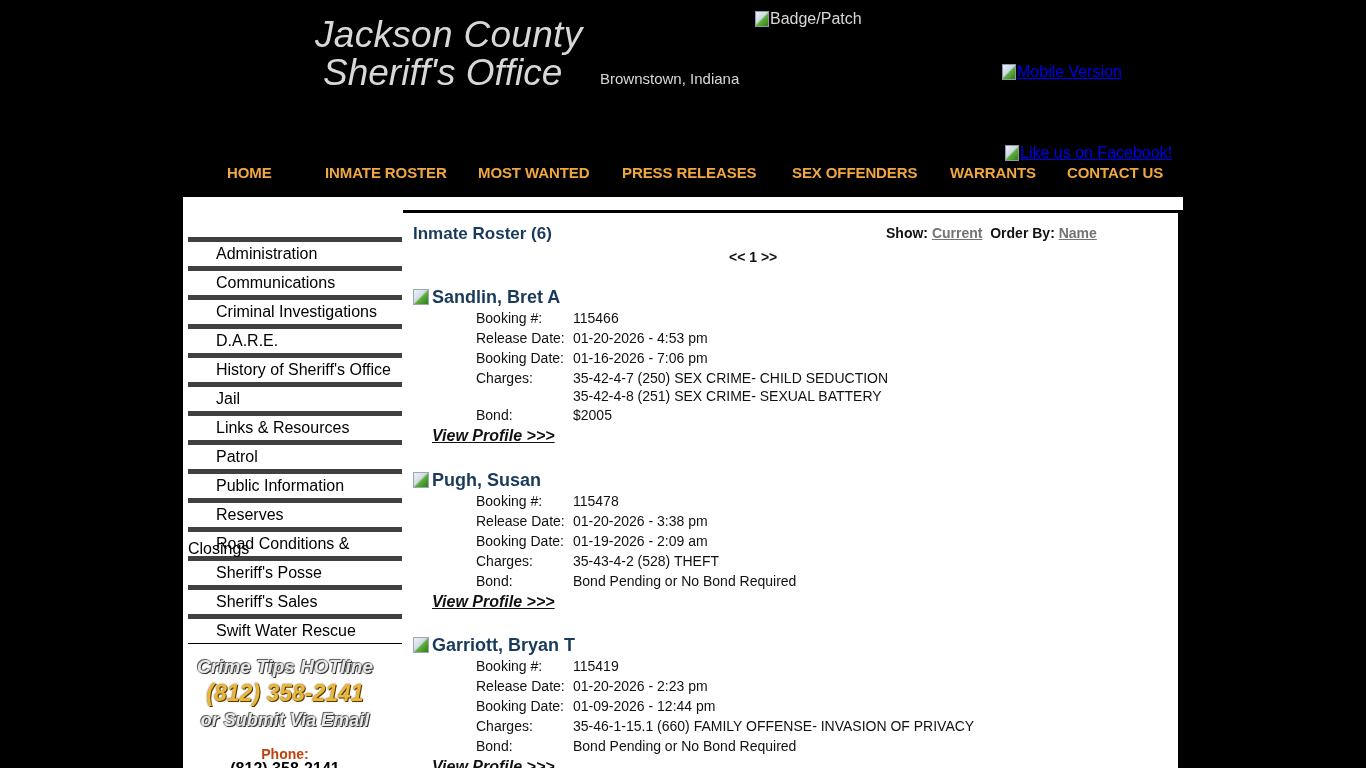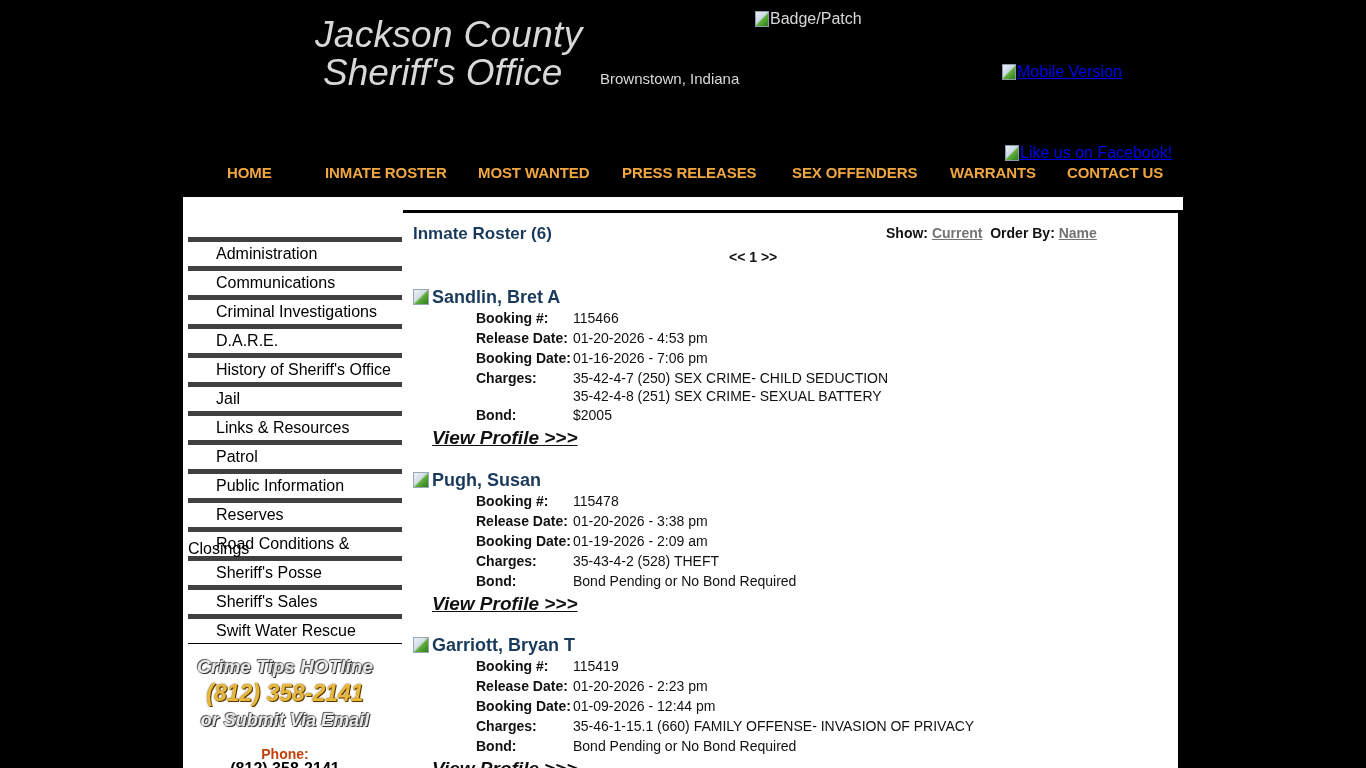--- a/index.html
+++ b/index.html
@@ -31,23 +31,23 @@
   .phone-num { left:183px; top:760px; width:204px; text-align:center; font-size:16px; font-weight:bold; color:#000; }
   .roster-title { left:413px; top:224px; font-size:17px; font-weight:bold; color:#1a3a5c; }
   .filters { left:886px; top:225px; font-size:14px; font-weight:bold; color:#111; white-space:nowrap; }
   .filters a { color:#737373; text-decoration:underline; }
   .pager { left:729px; top:249px; font-size:14px; font-weight:bold; color:#111; white-space:nowrap; }
   .pager a { color:#111; text-decoration:none; }
   .inmate { position:absolute; left:413px; width:700px; }
   .inmate-name { font-size:18px; font-weight:bold; color:#1a3a5c; display:flex; align-items:center; height:22px; }
   .inmate-name .ico { display:inline-block; width:16px; height:16px; margin-right:3px; background:linear-gradient(135deg,#eef2f6 0%,#d2dce6 45%,#5fae3c 55%,#2d7d1c 100%); border:1px solid #9aa8b4; box-sizing:border-box; }
   .row { display:flex; font-size:14px; color:#111; margin-left:19px; }
-  .row .k { width:97px; font-weight:bold; flex:none; white-space:nowrap;padding-left:44px; }
+  .row .k { width:97px; font-weight:normal; flex:none; white-space:nowrap;padding-left:44px; }
   .row .v { white-space:nowrap; }
-  .view-profile { margin-left:19px; font-size:19px; font-weight:bold; font-style:italic; color:#111; text-decoration:underline; display:inline-block; margin-top:2px; }
+  .view-profile { margin-left:19px; font-size:16px; font-weight:bold; font-style:italic; color:#111; text-decoration:underline; display:inline-block; margin-top:2px; }
 </style>
 </head>
 <body>
 
 <div class="abs title1">Jackson County</div>
 <div class="abs title2">Sheriff's Office</div>
 <div class="abs location">Brownstown, Indiana</div>
 
 <div class="abs badge broken-img">
   <span class="ico"></span>

